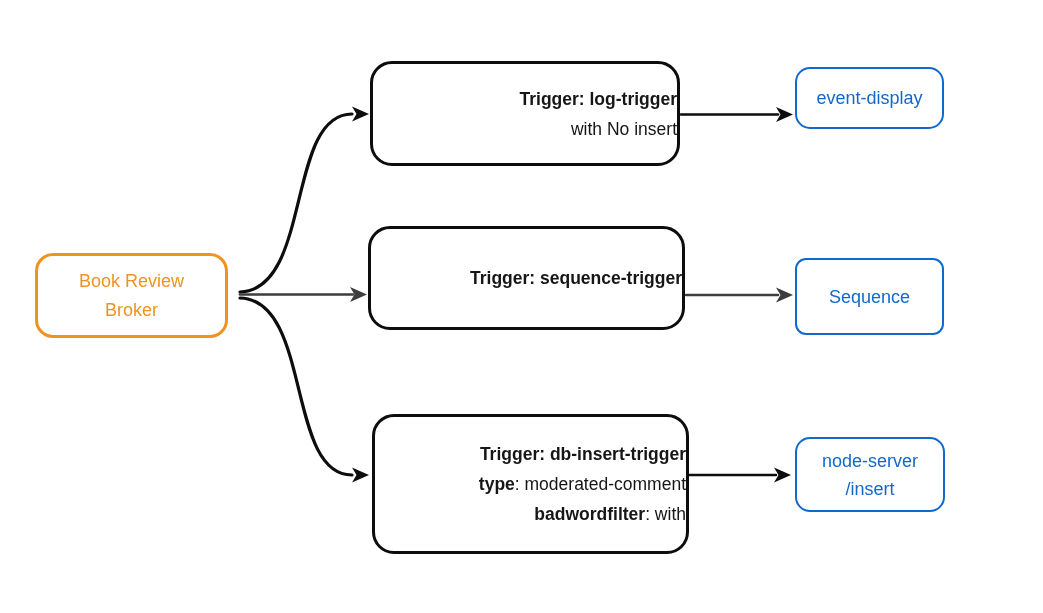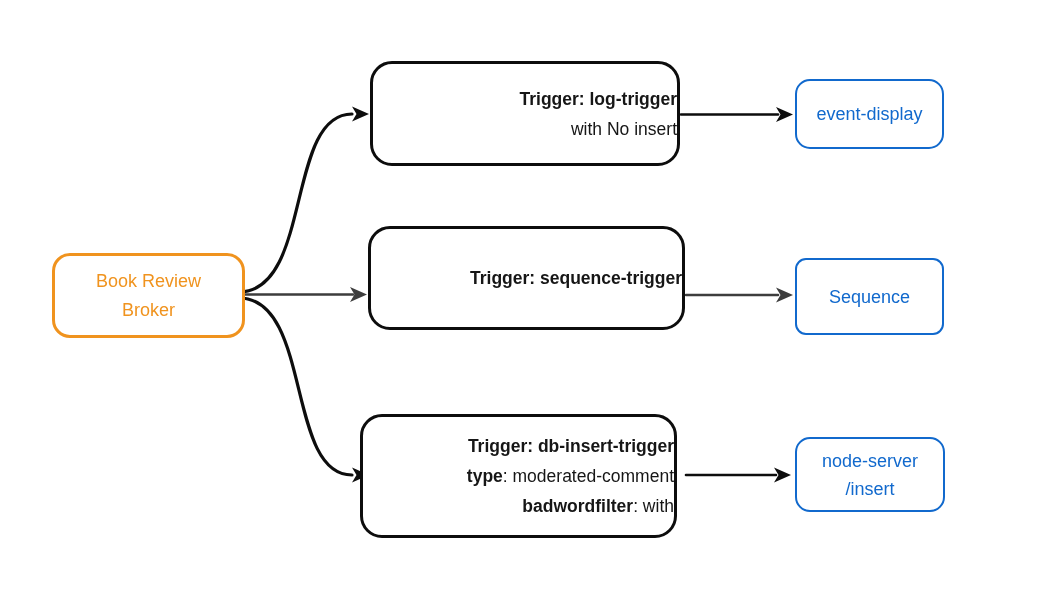--- a/index.html
+++ b/index.html
@@ -26,47 +26,47 @@
     position: absolute;
     box-sizing: border-box;
     display: flex;
     flex-direction: column;
     align-items: center;
     justify-content: center;
     text-align: center;
     background: #ffffff;
   }
   .broker {
-    left: 52px; top: 253px; width: 193px; height: 85px;
+    left: 35px; top: 253px; width: 193px; height: 85px;
     border: 3px solid #f0931e;
     border-radius: 18px;
     color: #f0931e;
     font-size: 18px;
     line-height: 29px;
   }
   .trigger {
     border: 3px solid #0d0d0d;
     border-radius: 22px;
     color: #161616;
     font-size: 17.5px;
     line-height: 30px;
     align-items: flex-end;
   }
   .trigger .b { font-weight: 700; }
   .trigger1 { left: 370px; top: 61px;  width: 310px; height: 105px; }
   .trigger2 { left: 368px; top: 226px; width: 317px; height: 104px; }
-  .trigger3 { left: 360px; top: 414px; width: 317px; height: 124px; }
+  .trigger3 { left: 372px; top: 414px; width: 317px; height: 140px; }
   .sink {
     border: 2.5px solid #1169cd;
     border-radius: 15px;
     color: #1169cd;
     font-size: 18px;
     line-height: 28px;
   }
-  .sink1 { left: 795px; top: 79px;  width: 149px; height: 70px; }
+  .sink1 { left: 795px; top: 67px;  width: 149px; height: 62px; }
   .sink2 { left: 795px; top: 258px; width: 149px; height: 77px; border-radius: 11px; }
   .sink3 { left: 795px; top: 437px; width: 150px; height: 75px; }
 </style>
 </head>
 <body>
 
 <div class="canvas">
 
   <svg class="edges" viewBox="0 0 1043 613" xmlns="http://www.w3.org/2000/svg">
 

